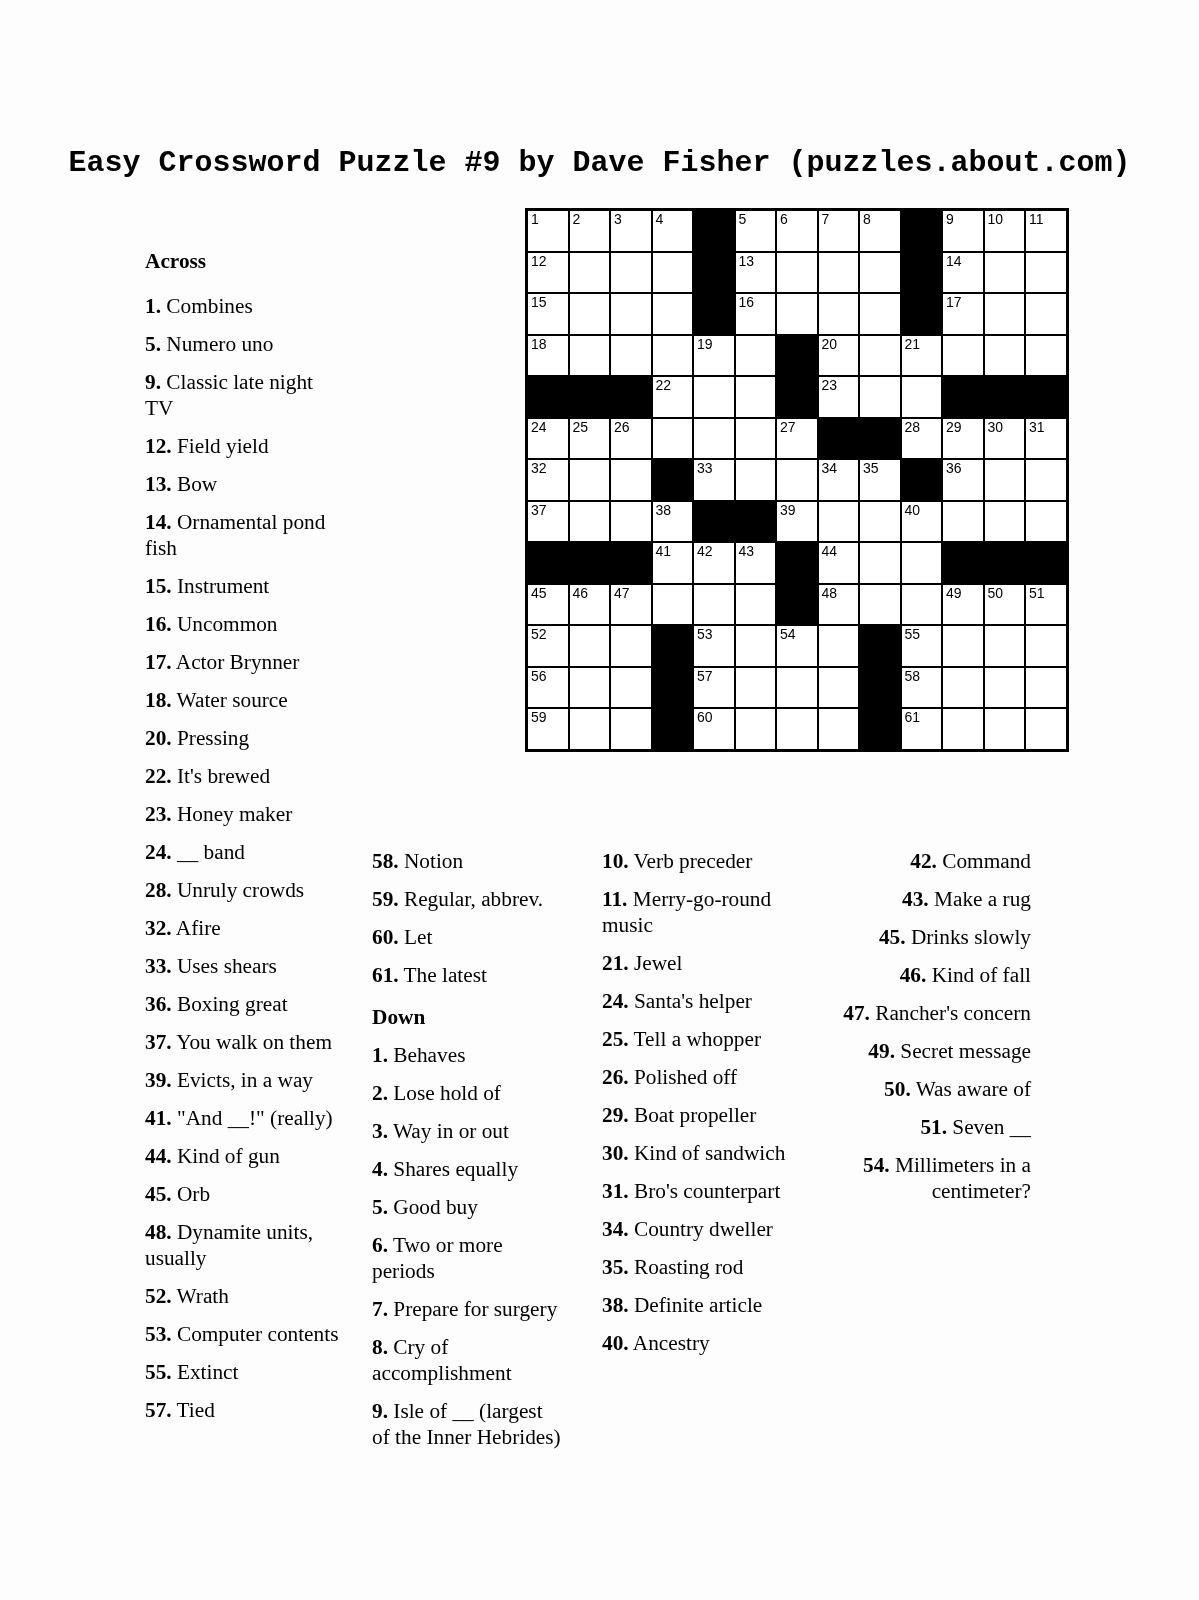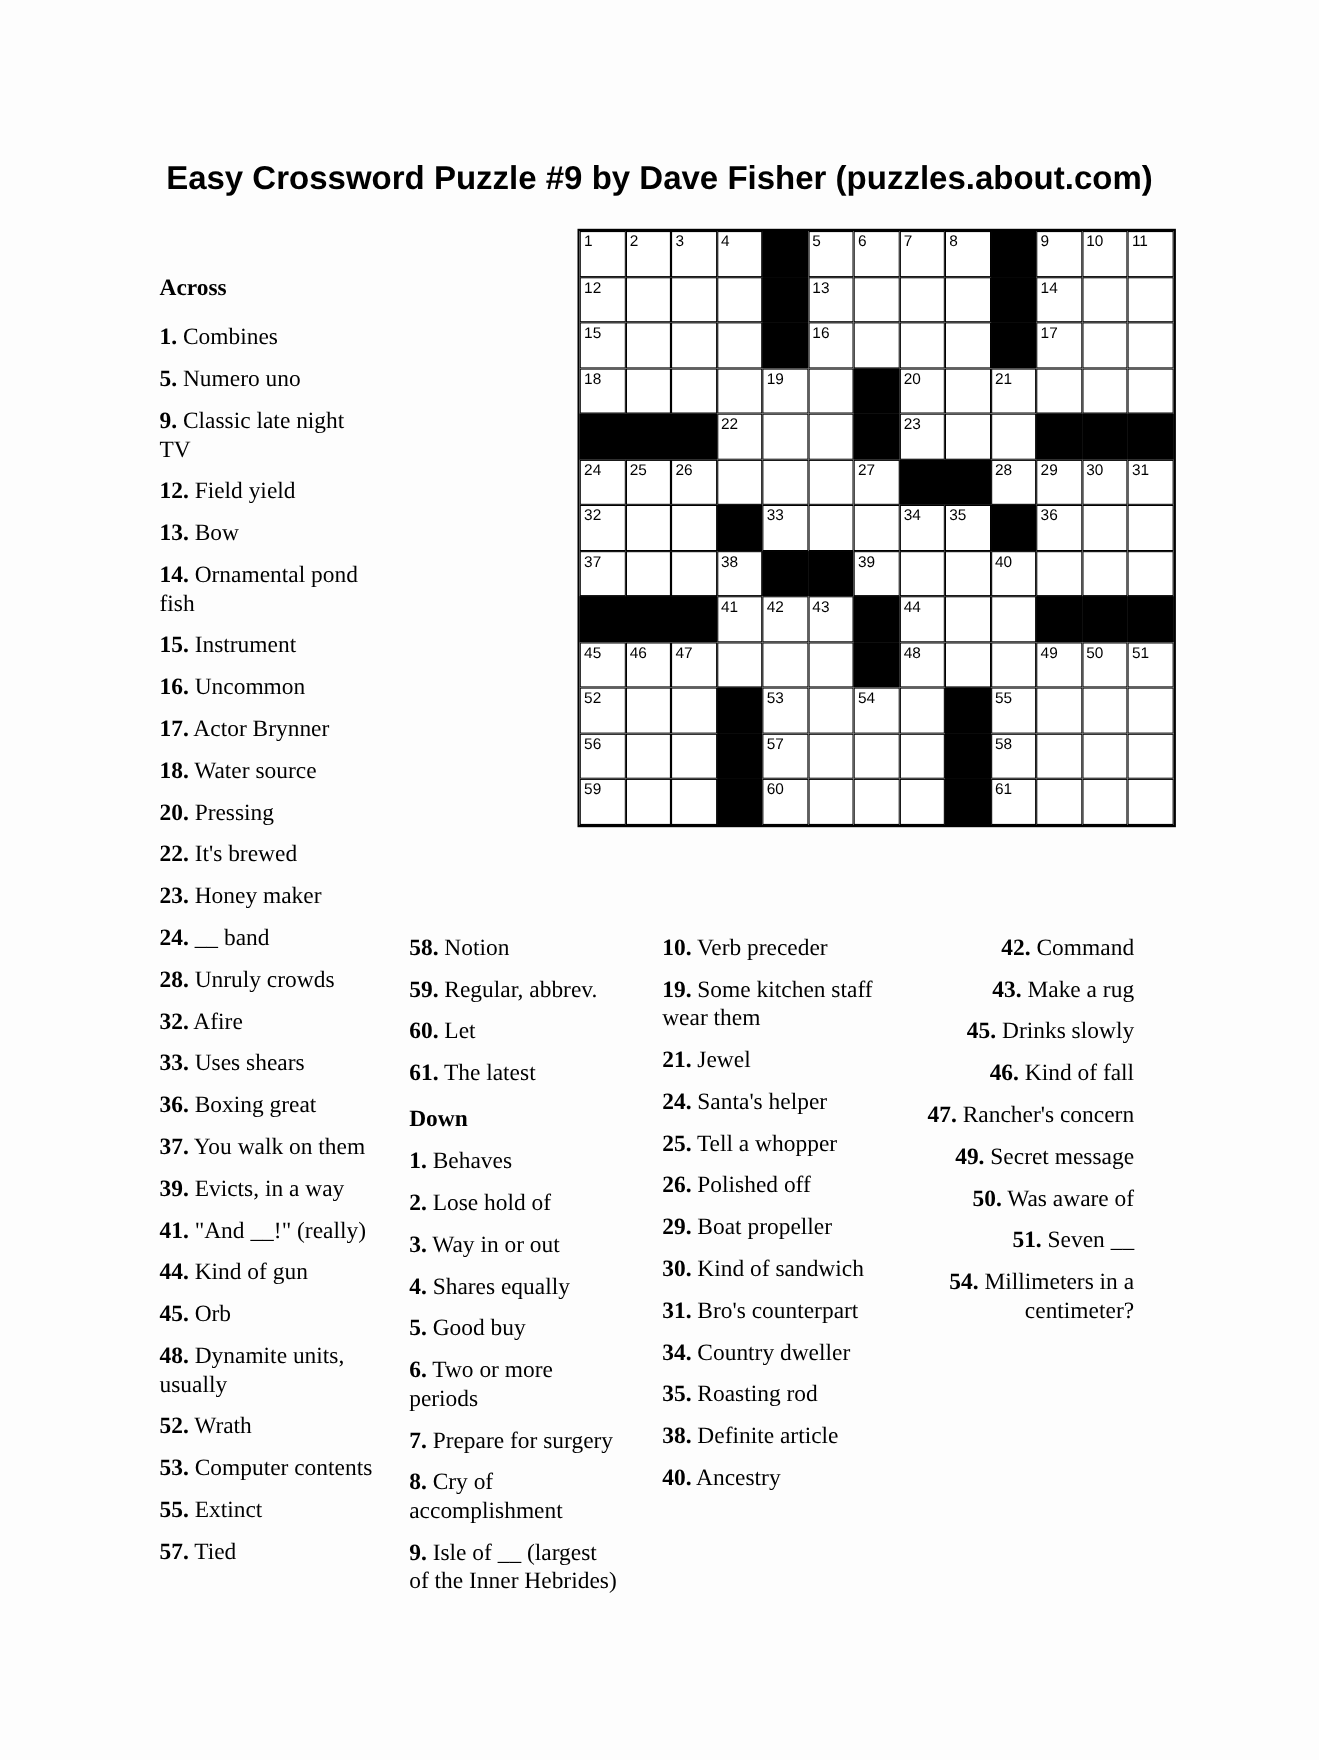--- a/index.html
+++ b/index.html
@@ -4,21 +4,21 @@
 <style>
   html,body{margin:0;padding:0;}
   body{
     width:1199px;height:1600px;position:relative;background:#fdfdfd;
     font-family:"Liberation Serif", serif;color:#000;
     -webkit-font-smoothing:antialiased;
   }
   .title{
     position:absolute;top:148px;left:0;width:1199px;margin:0;
     text-align:center;font-size:30px;line-height:30px;font-weight:bold;
-    font-family:Liberation Sans, sans-serif;
+    font-family:Liberation Mono, monospace;
   }
   
   #grid{
     position:absolute;left:525px;top:208px;
     display:grid;grid-template-columns:repeat(13,41.5px);grid-auto-rows:41.5px;
     border:2px solid #000;background:#fff;
   }
   .cell{
     box-sizing:border-box;border:1px solid #000;background:#fff;position:relative;
   }
@@ -381,21 +381,21 @@
     <p class="clue"><b>3.</b> Way in or out</p>
     <p class="clue"><b>4.</b> Shares equally</p>
     <p class="clue"><b>5.</b> Good buy</p>
     <p class="clue"><b>6.</b> Two or more periods</p>
     <p class="clue"><b>7.</b> Prepare for surgery</p>
     <p class="clue"><b>8.</b> Cry of accomplishment</p>
     <p class="clue"><b>9.</b> Isle of __ (largest of the Inner Hebrides)</p>
   </div>
 <div id="col3" class="clue-col">
     <p class="clue"><b>10.</b> Verb preceder</p>
-    <p class="clue"><b>19.</b> Some kitchen staff wear them</p>
+    <p class="clue"><b>11.</b> Merry-go-round music</p>
     <p class="clue"><b>21.</b> Jewel</p>
     <p class="clue"><b>24.</b> Santa's helper</p>
     <p class="clue"><b>25.</b> Tell a whopper</p>
     <p class="clue"><b>26.</b> Polished off</p>
     <p class="clue"><b>29.</b> Boat propeller</p>
     <p class="clue"><b>30.</b> Kind of sandwich</p>
     <p class="clue"><b>31.</b> Bro's counterpart</p>
     <p class="clue"><b>34.</b> Country dweller</p>
     <p class="clue"><b>35.</b> Roasting rod</p>
     <p class="clue"><b>38.</b> Definite article</p>

